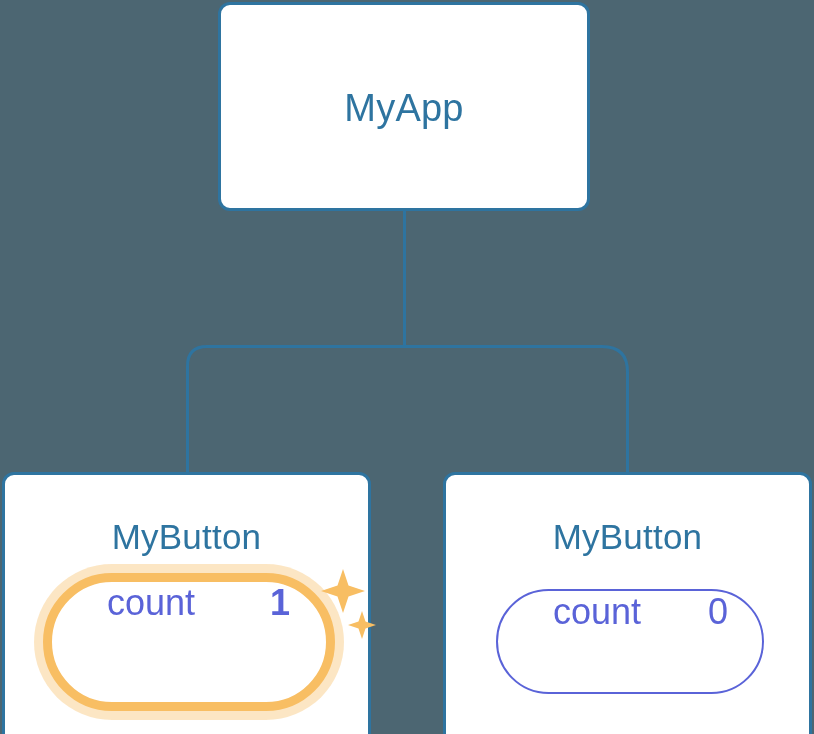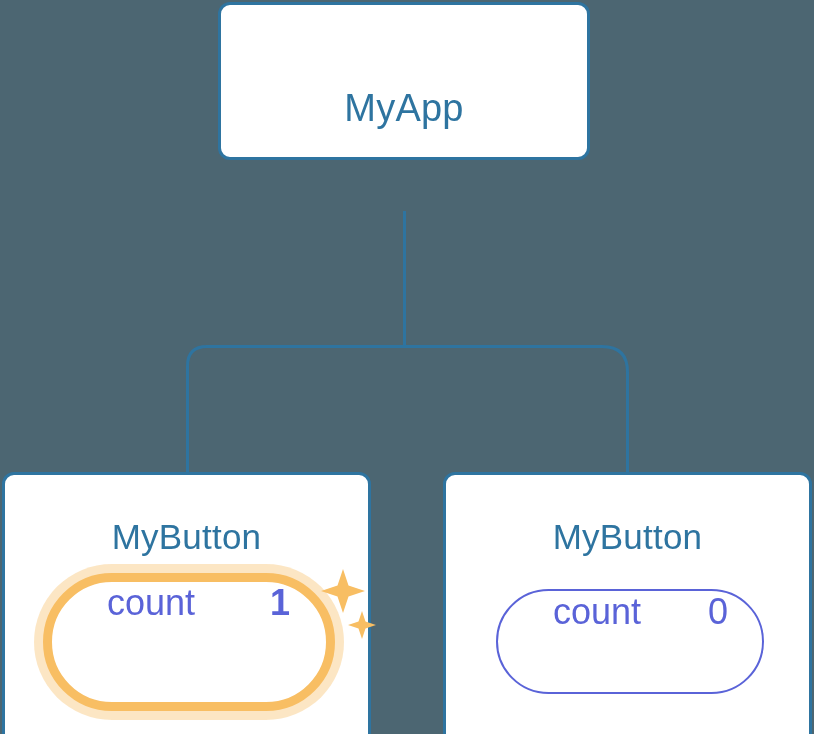--- a/index.html
+++ b/index.html
@@ -33,21 +33,21 @@
     position: absolute;
     background: #ffffff;
     border: 3px solid #2e74a0;
     border-radius: 12px;
     box-sizing: border-box;
   }
   .card-root {
     left: 218px;
     top: 2px;
     width: 372px;
-    height: 158px;
+    height: 209px;
   }
   .card-child {
     top: 472px;
     height: 326px;
   }
   .card-left  { left: 2px;   width: 369px; }
   .card-right { left: 443px; width: 369px; }
 
   .card-title {
     position: absolute;

